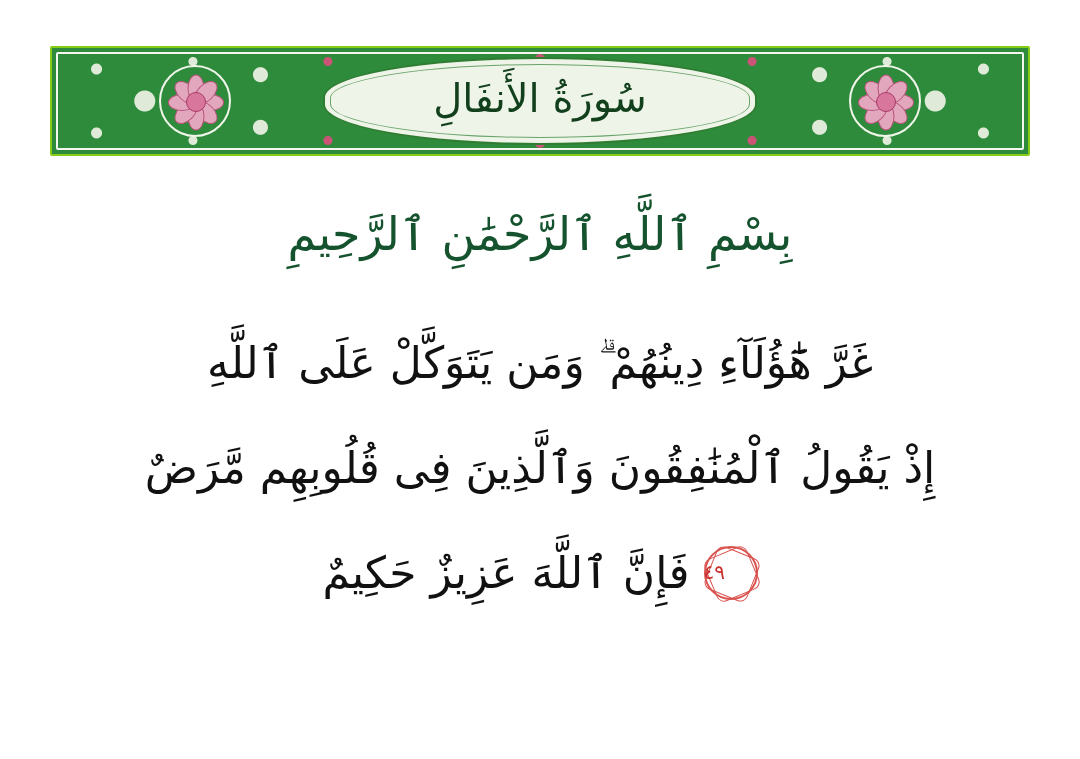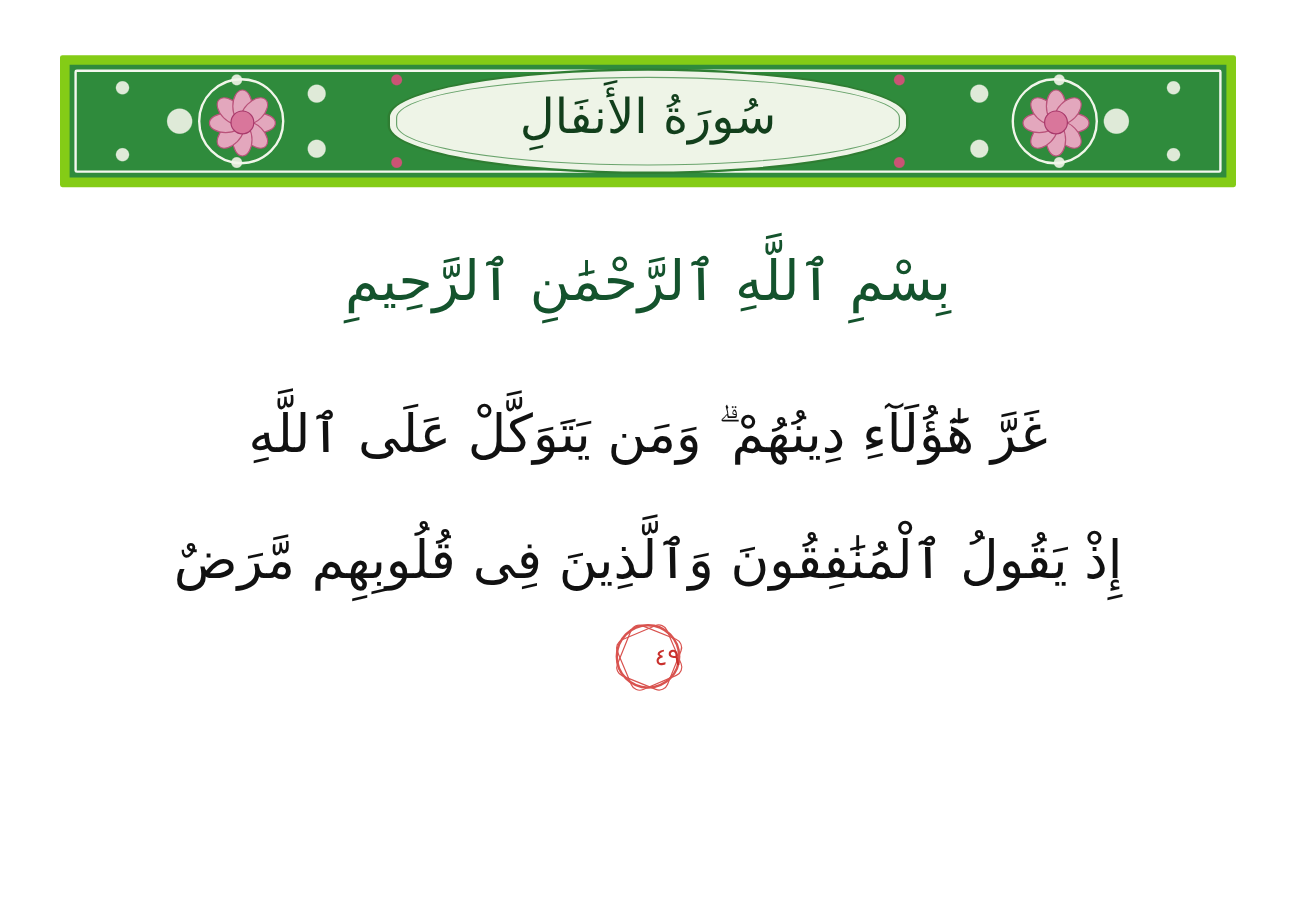--- a/index.html
+++ b/index.html
@@ -21,21 +21,21 @@
     top: 46px;
     left: 50px;
     width: 980px;
     height: 110px;
   }
   .banner {
     position: relative;
     width: 100%;
     height: 100%;
     box-sizing: border-box;
-    border: 8px solid #84cc16;
+    border: 2px solid #84cc16;
     background: #2f8b3c;
     border-radius: 2px;
     overflow: hidden;
   }
   .banner-inner-frame {
     position: absolute;
     inset: 4px;
     border: 2px solid #f4f7ef;
     border-radius: 2px;
     box-sizing: border-box;
@@ -177,21 +177,21 @@
     display: flex;
     align-items: center;
     justify-content: center;
     gap: 14px;
   }
 
   
   .ayah-marker {
     display: inline-flex;
     align-items: center;
-    justify-content: flex-start;
+    justify-content: flex-end;
     width: 54px;
     height: 54px;
     position: relative;
     flex: 0 0 auto;
   }
   .ayah-marker .star {
     position: absolute;
     inset: 0;
     border: 2px solid #d9534f;
     border-radius: 50%;
@@ -262,14 +262,15 @@
 <div class="basmala">بِسْمِ ٱللَّهِ ٱلرَّحْمَٰنِ ٱلرَّحِيمِ</div>
 
 <div class="ayah-block">
   <div class="ayah-line">غَرَّ هَٰٓؤُلَآءِ دِينُهُمْ ۗ وَمَن يَتَوَكَّلْ عَلَى ٱللَّهِ</div>
   <div class="ayah-line">إِذْ يَقُولُ ٱلْمُنَٰفِقُونَ وَٱلَّذِينَ فِى قُلُوبِهِم مَّرَضٌ</div>
   <div class="ayah-line last">
     <span class="ayah-marker">
       <span class="star"></span>
       <span class="ayah-number">٤٩</span>
     </span>
+    <span>فَإِنَّ ٱللَّهَ عَزِيزٌ حَكِيمٌ</span>
   </div>
 </div>
 
 </body></html>

